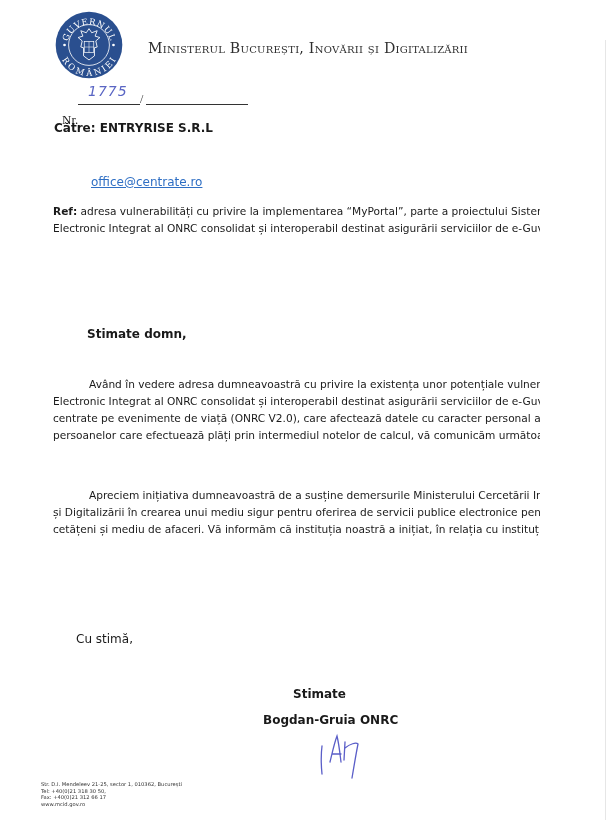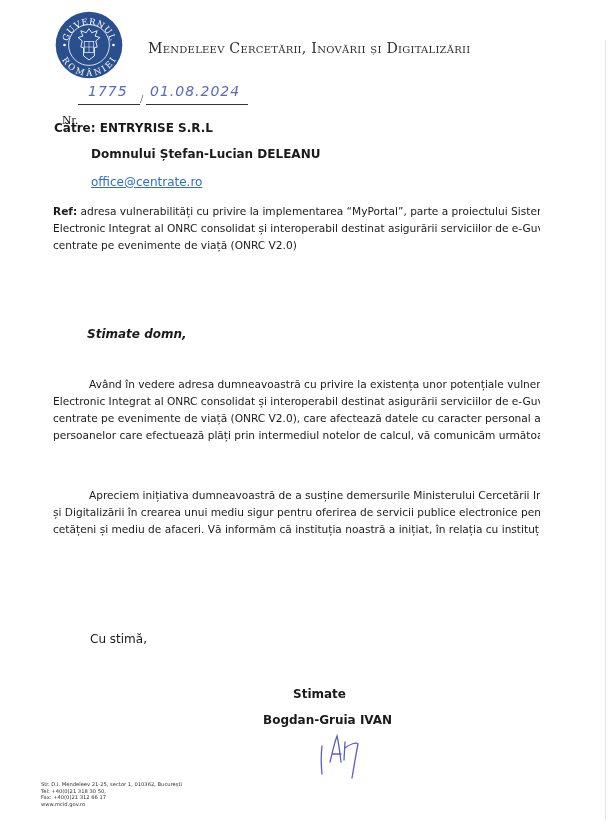--- a/index.html
+++ b/index.html
@@ -51,61 +51,58 @@
     </text>
     <circle cx="14" cy="50" r="2" fill="#fff"></circle>
     <circle cx="86" cy="50" r="2" fill="#fff"></circle>
 
     <path d="M50,26 l4,6 l8,-3 l-3,8 l7,2 l-6,5 l2,9 l-4,1 l0,12 l-8,6 l-8,-6 l0,-12 l-4,-1 l2,-9 l-6,-5 l7,-2 l-3,-8 l8,3 z" fill="none" stroke="#fff" stroke-width="1.3"></path>
     <rect x="43" y="45" width="14" height="16" fill="none" stroke="#fff" stroke-width="1"></rect>
     <line x1="50" y1="45" x2="50" y2="61" stroke="#fff" stroke-width="0.8"></line>
     <line x1="43" y1="53" x2="57" y2="53" stroke="#fff" stroke-width="0.8"></line>
   </svg>
 
-  <div class="ministry">Mendeleev Cercetării, Inovării și Digitalizării</div>
+  <div class="ministry">Ministerul București, Inovării și Digitalizării</div>
 
   <span class="nr">Nr.</span>
   <div class="nr-line1"></div>
   <span class="nr-slash">/</span>
   <div class="nr-line2"></div>
   <span class="hand" style="left:88px; top:83px;">1775</span>
-  <span class="hand" style="left:150px; top:83px;">01.08.2024</span>
 
   <div class="txt b" style="left:54px; top:120px;">
     <span>Către:</span>
     <span>ENTRYRISE S.R.L</span>
   </div>
-  <div class="txt b" style="left:91px; top:146px;">Domnului Ștefan-Lucian DELEANU</div>
   <a class="txt link" style="left:91px; top:174px;">office@centrate.ro</a>
 
   <div class="para" style="top:203px;">
     <span class="ln"><b>Ref:</b><span> adresa vulnerabilități cu privire la implementarea “MyPortal”, parte a proiectului Sistem</span></span>
     <span class="ln">Electronic Integrat al ONRC consolidat și interoperabil destinat asigurării serviciilor de e-Guvernare</span>
-    <span class="ln last">centrate pe evenimente de viață (ONRC V2.0)</span>
   </div>
 
-  <div class="txt b" style="left:87px; top:326px;font-style:italic;">Stimate domn,</div>
+  <div class="txt b" style="left:87px; top:326px;">Stimate domn,</div>
 
   <div class="para" style="top:376px;">
     <span class="ln indent">Având în vedere adresa dumneavoastră cu privire la existența unor potențiale vulnerabilități</span>
     <span class="ln">Electronic Integrat al ONRC consolidat și interoperabil destinat asigurării serviciilor de e-Guvernare</span>
     <span class="ln">centrate pe evenimente de viață (ONRC V2.0), care afectează datele cu caracter personal ale</span>
     <span class="ln last">persoanelor care efectuează plăți prin intermediul notelor de calcul, vă comunicăm următoarele:</span>
   </div>
 
   <div class="para" style="top:487px;">
     <span class="ln indent">Apreciem inițiativa dumneavoastră de a susține demersurile Ministerului Cercetării Inovării</span>
     <span class="ln">și Digitalizării în crearea unui mediu sigur pentru oferirea de servicii publice electronice pentru</span>
     <span class="ln">cetățeni și mediu de afaceri. Vă informăm că instituția noastră a inițiat, în relația cu instituțiile</span>
   </div>
 
-  <div class="txt" style="left:90px; top:631px;">Cu stimă,</div>
+  <div class="txt" style="left:76px; top:631px;">Cu stimă,</div>
 
   <div class="txt b" style="left:293px; top:686px;">Stimate</div>
-  <div class="txt b" style="left:263px; top:712px;">Bogdan-Gruia IVAN</div>
+  <div class="txt b" style="left:263px; top:712px;">Bogdan-Gruia ONRC</div>
 
   <svg class="sig" viewBox="0 0 52 48">
     <path d="M4,14 C3,22 3,32 4,42" fill="none" stroke="#5a5ec8" stroke-width="1.3" stroke-linecap="round"></path>
     <path d="M12,30 C14,22 16,12 19,4 C21,12 22,22 23,30 M14,22 L23,22" fill="none" stroke="#5a5ec8" stroke-width="1.3" stroke-linecap="round"></path>
     <path d="M26,28 L27,10 M27,16 C32,12 38,10 40,12 C38,22 36,34 34,46" fill="none" stroke="#5a5ec8" stroke-width="1.3" stroke-linecap="round"></path>
   </svg>
 
   <div class="footer">
     <div>Str. D.I. Mendeleev 21-25, sector 1, 010362, București</div>
     <div>Tel: +40(0)21 318 30 50,</div>

